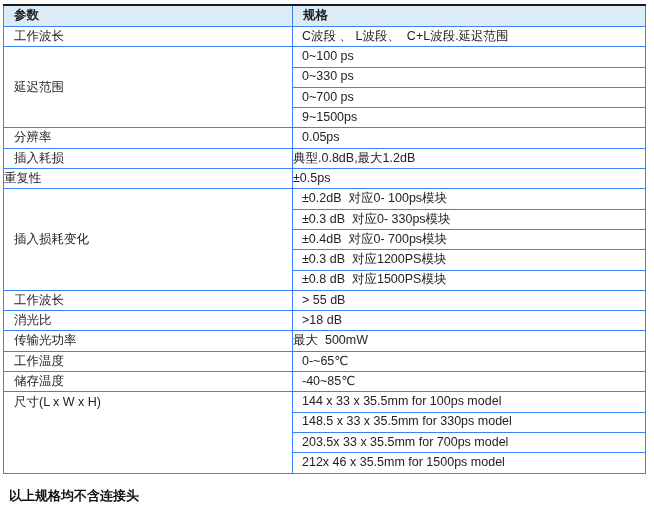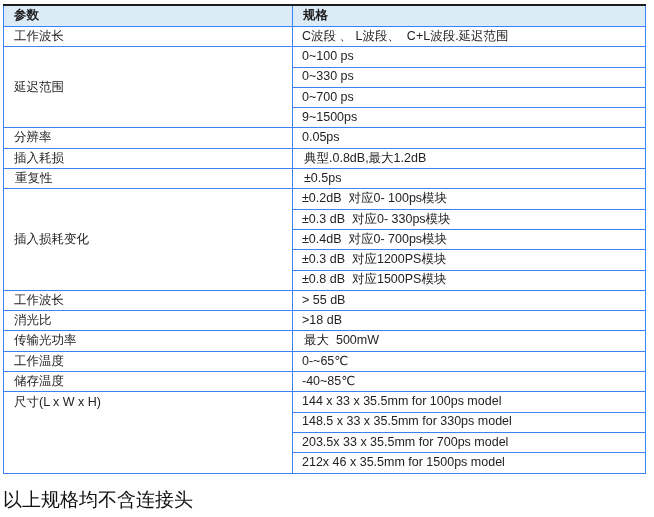--- a/index.html
+++ b/index.html
@@ -40,28 +40,28 @@
     border-top: 2px solid #1c1b1e;
     color: #1f1e21;
   }
   .col-param { width: 278px; }
   .spec-table td {
     height: 19.3px;
     padding: 0 0 0 9px;
     vertical-align: middle;
   }
   td.param { padding-left: 10px; }
-  td.flush { padding-left: 11px; }
+  td.flush { padding-left: 0; }
   td.vtop { vertical-align: top; padding-top: 3px; }
   .note {
     position: absolute;
-    left: 3px;
+    left: 9px;
     top: 487px;
-    font-weight: 400;
-    font-size: 19px;
+    font-weight: 700;
+    font-size: 13px;
     color: #111111;
   }
 </style>
 </head>
 <body>
 
 <div class="page">
   <table class="spec-table">
     <thead>
       <tr>

